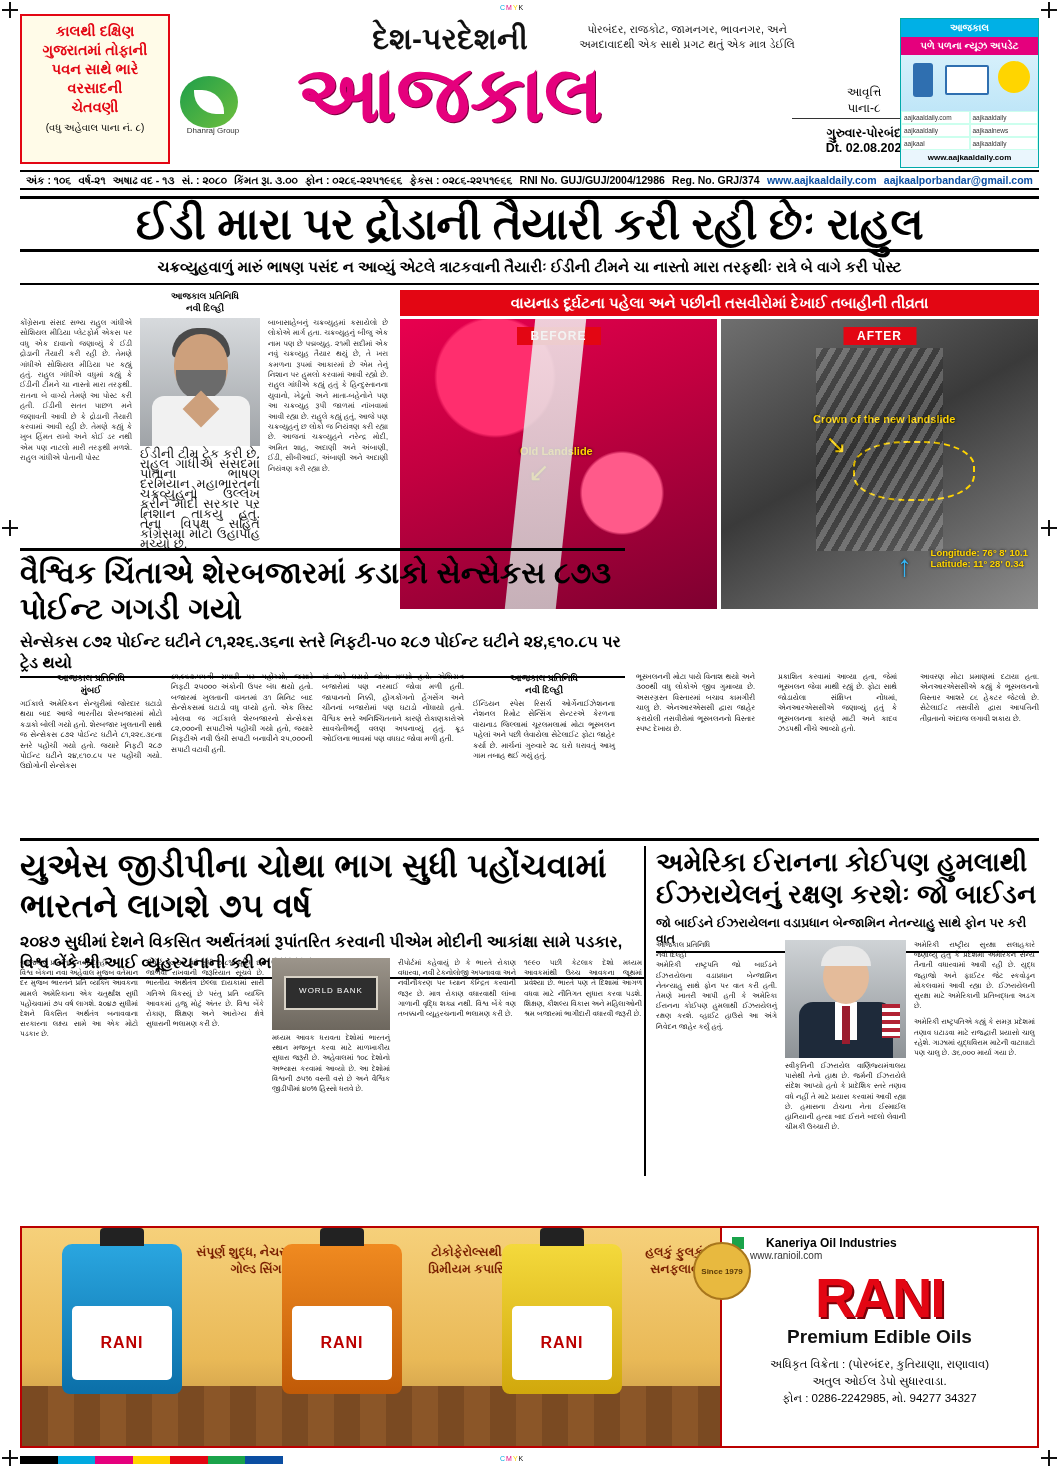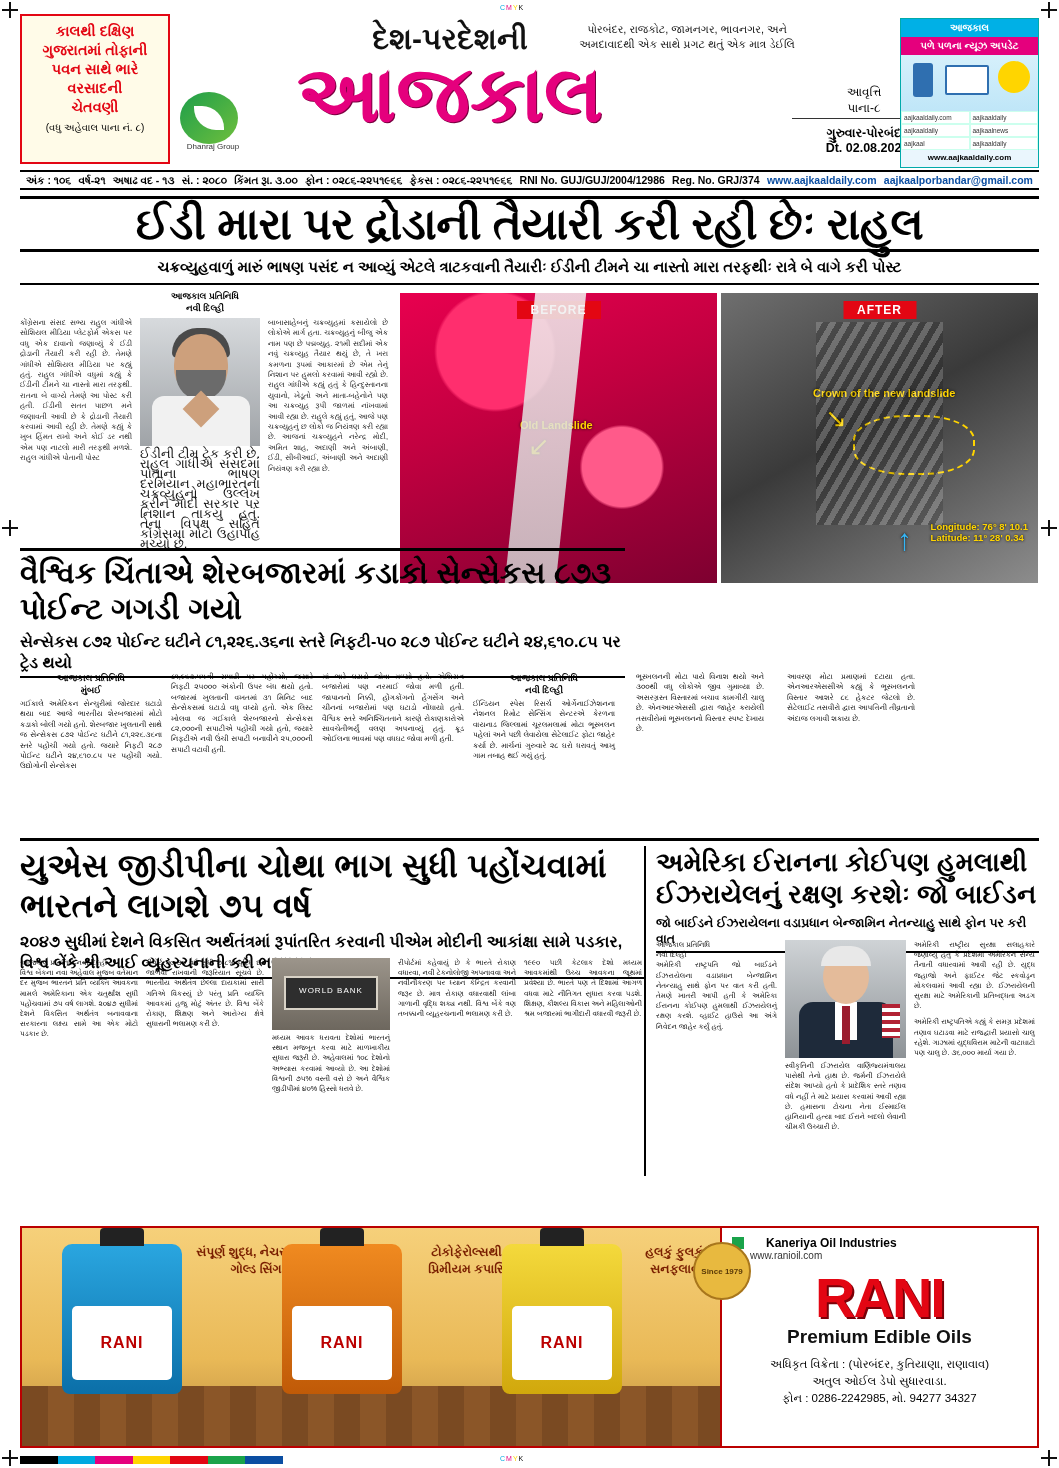--- a/index.html
+++ b/index.html
@@ -31,21 +31,21 @@
   }
   .warnbox .line { color:#e30613; font-weight:bold; font-size:14.5px; line-height:19px; }
   .warnbox .sub { color:#000; font-size:10px; margin-top:5px; }
 
   .titleblock { position:absolute; left:160px; top:0; width:540px; height:150px; text-align:center; }
   .deshpardesh { font-size:30px; font-weight:bold; color:#111; letter-spacing:0px; margin-top:8px; }
   .aajkaal {
     font-size:78px; font-weight:bold; color:#e5007d; line-height:82px; margin-top:-4px;
     text-shadow:1px 1px 0 #7a0040;
   }
-  .logoleaf { position:absolute; left:-6px; top:74px; width:78px; height:68px; }
+  .logoleaf { position:absolute; left:-6px; top:58px; width:78px; height:68px; }
   .leafcircle { position:absolute; left:6px; top:4px; width:58px; height:52px; border-radius:50%;
     background:linear-gradient(135deg,#1d9e4a 0%, #6fbf3d 100%); }
   .leafcircle::after{ content:""; position:absolute; left:14px; top:14px; width:30px; height:24px;
     background:#fff; border-radius:0 22px 0 22px; }
   .logoleaf .lbl { position:absolute; top:54px; left:0; width:78px; text-align:center; font-size:8px; color:#333; }
 
   .strapright { position:absolute; left:552px; top:8px; width:230px; font-size:11px; line-height:15px; color:#111; text-align:center;}
   .editionbox { position:absolute; left:790px; top:70px; width:108px; text-align:center; font-size:12px; line-height:16px; }
   .datebox { position:absolute; left:772px; top:112px; width:150px; text-align:center; font-size:12.5px; font-weight:bold;}
   .hr-thin { position:absolute; left:772px; top:104px; width:150px; border-top:1px solid #333; }
@@ -297,20 +297,21 @@
             <div class="body"></div>
             <div class="collar"></div>
         </div>
         <div class="photo-cap">ઈડીની ટીમ ટ્રેક કરી છે. રાહુલ ગાંધીએ સંસદમાં પોતાના ભાષણ દરમિયાન મહાભારતના ચક્રવ્યુહનો ઉલ્લેખ કરીને મોદી સરકાર પર નિશાન તાકયુ હતું. તેના વિપક્ષ સહિત કોંગ્રેસમાં મોટો ઉહાપોહ મચ્યો છે.</div>
       </div>
       <div class="col c3">બાબાસાહેબનું ચક્રવ્યુહમાં કસાયેલો છે લોકોએ માર્ગ હતા. ચક્રવ્યુહનું બીજુ એક નામ પણ છે પદ્મવ્યુહ. ૨૧મી સદીમાં એક નવું ચક્રવ્યુહ તૈયાર થયું છે, તે ખરા કમળના રૂપમાં આકારમાં છે એમ તેનું નિશાન પર હુમલો કરવામાં આવી રહ્યો છે. રાહુલ ગાંધીએ કહ્યું હતું કે હિન્દુસ્તાનના યુવાનો, ખેડૂતો અને માતા-બહેનોને પણ આ ચક્રવ્યુહ રૂપી જાળમાં નાંખવામાં આવી રહ્યા છે. રાહુલે કહ્યું હતું, આજે પણ ચક્રવ્યુહનું છ લોકો જ નિયંત્રણ કરી રહ્યા છે. આજનાં ચક્રવ્યુહને નરેન્દ્ર મોદી, અમિત શાહ, અદાણી અને અંબાણી, ઈડી, સીબીઆઈ, અંબાણી અને અદાણી નિયંત્રણ કરી રહ્યા છે.</div>
     </div>
   </div>
 
   <div class="satblock">
+    <div class="satcap-top">વાયનાડ દૂર્ઘટના પહેલા અને પછીની તસવીરોમાં દેખાઈ તબાહીની તીવ્રતા</div>
     <div class="satimgs">
       <div class="sat before">
         <div class="tag">BEFORE</div>
         <div class="note" style="left:120px; top:126px;">Old Landslide</div>
         <div class="arrow" style="left:128px; top:140px;">↙</div>
       </div>
       <div class="sat after">
         <div class="tag">AFTER</div>
         <div class="note" style="left:92px; top:94px;">Crown of the new landslide</div>
         <div class="dashring"></div>
@@ -339,20 +340,21 @@
     <div class="sc">૮૧,૯૬૩.૫૫ની સપાટી પર પહોંચ્યો, જયારે નિફટી ૨૫૦૦૦ અંકોની ઉપર બંધ થયો હતો. બજારમાં ખુલતાની વખતમાં ૩૧ મિનિટ બાદ સેન્સેકસમાં ઘટાડો વધુ વધ્યો હતો. એક લિસ્ટ ખોલવા જ ગઈકાલે શેરબજારનો સેન્સેકસ ૮૨,૦૦૦ની સપાટીએ પહોંચી ગયો હતો, જયારે નિફટીએ નવી ઉંચી સપાટી બનાવીને ૨૫,૦૦૦ની સપાટી વટાવી હતી.</div>
     <div class="sc">માં ભારે ઘટાડો જોવા મળ્યો હતો. એશિયન બજારોમાં પણ નરમાઈ જોવા મળી હતી. જાપાનનો નિક્કી, હોંગકોંગનો હેંગસેંગ અને ચીનનાં બજારોમાં પણ ઘટાડો નોંધાયો હતો. વૈશ્વિક સ્તરે અનિશ્ચિતતાને કારણે રોકાણકારોએ સાવચેતીભર્યું વલણ અપનાવ્યું હતું. ક્રૂડ ઓઈલના ભાવમાં પણ વધઘટ જોવા મળી હતી.</div>
     <div class="sc">
       <div class="byline2" style="white-space:pre-line;">આજકાલ પ્રતિનિધિ
 નવી દિલ્હી</div>
       <div>ઈન્ડિયન સ્પેસ રિસર્ચ ઓર્ગેનાઈઝેશનના નેશનલ રિમોટ સેન્સિંગ સેન્ટરએ કેરળના વાયનાડ જિલ્લામાં ચૂરલમલામાં મોટા ભૂસ્ખલન પહેલાં અને પછી લેવાયેલા સેટેલાઈટ ફોટા જાહેર કર્યા છે. માર્ચનાં ગુરુવારે ૨૮ ઘરો ધરાવતું આખુ ગામ તબાહ થઈ ગયું હતું.</div>
     </div>
   </div>
   <div class="isro">
     <div class="sc">ભૂસ્ખલનની મોટા પાયે વિનાશ થયો અને ૩૦૦થી વધુ લોકોએ જીવ ગુમાવ્યા છે. અસરગ્રસ્ત વિસ્તારમાં બચાવ કામગીરી ચાલુ છે. એનઆરએસસી દ્વારા જાહેર કરાયેલી તસવીરોમાં ભૂસ્ખલનનો વિસ્તાર સ્પષ્ટ દેખાય છે.</div>
+    <div class="sc">પ્રકાશિત કરવામાં આવ્યા હતા, જેમાં ભૂસ્ખલન જેવા માથી રહ્યું છે. ફોટા સાથે જોડાયેલા સંક્ષિપ્ત નોંધમાં, એનઆરએસસીએ જણાવ્યું હતું કે ભૂસ્ખલનના કારણે માટી અને કાદવ ઝડપથી નીચે આવ્યો હતો.</div>
     <div class="sc">આવરણ મોટા પ્રમાણમાં દટાયા હતા. એનઆરએસસીએ કહ્યું કે ભૂસ્ખલનનો વિસ્તાર આશરે ૮૬ હેકટર જેટલો છે. સેટેલાઈટ તસવીરો દ્વારા આપત્તિની તીવ્રતાનો અંદાજ લગાવી શકાય છે.</div>
   </div>
 
   <div class="rule-mid"></div>
 
   <div class="gdp">
     <h2>યુએસ જીડીપીના ચોથા ભાગ સુધી પહોંચવામાં ભારતને લાગશે ૭૫ વર્ષ</h2>
     <div class="deck">૨૦૪૭ સુધીમાં દેશને વિકસિત અર્થતંત્રમાં રૂપાંતરિત કરવાની પીએમ મોદીની આકાંક્ષા સામે પડકાર, વિશ્વ બેંકે શ્રી આઈ વ્યૂહરચનાની કરી ભલામણ</div>
     <div class="rule"></div>
   </div>

